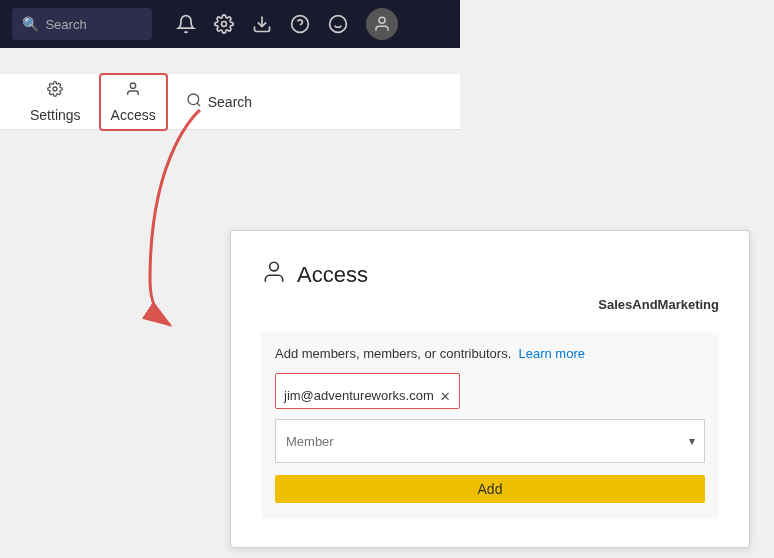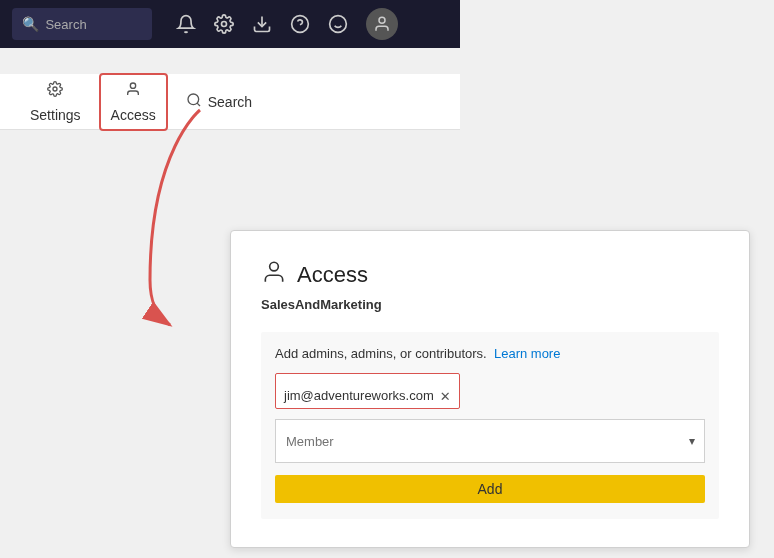--- a/index.html
+++ b/index.html
@@ -144,20 +144,21 @@
       font-weight: 400;
       color: #222;
       margin-bottom: 6px;
     }
 
     .workspace-name {
       font-size: 13px;
       font-weight: 600;
       color: #333;
       margin-bottom: 20px;
+      text-align: right;
     }
 
     .add-description {
       background: #f8f8f8;
       padding: 14px 14px 16px 14px;
       border-radius: 2px;
     }
 
     .add-desc-text {
       font-size: 13px;
@@ -361,21 +362,21 @@
         <path d="M20 21v-2a4 4 0 0 0-4-4H8a4 4 0 0 0-4 4v2"></path>
         <circle cx="12" cy="7" r="4"></circle>
       </svg>
     </span>
     <span>Access</span>
   </div>
   <div class="workspace-name">SalesAndMarketing</div>
 
   <div class="add-description">
     <div class="add-desc-text">
-      <span>Add admins, admins, or contributors.</span>
+      <span>Add members, members, or contributors.</span>
       &nbsp;<a class="learn-more" href="#">Learn more</a>
     </div>
 
     <div class="email-row">
       <div class="email-tag">
         <span>jim@adventureworks.com</span>
         <span class="remove-x">✕</span>
       </div>
     </div>
 

